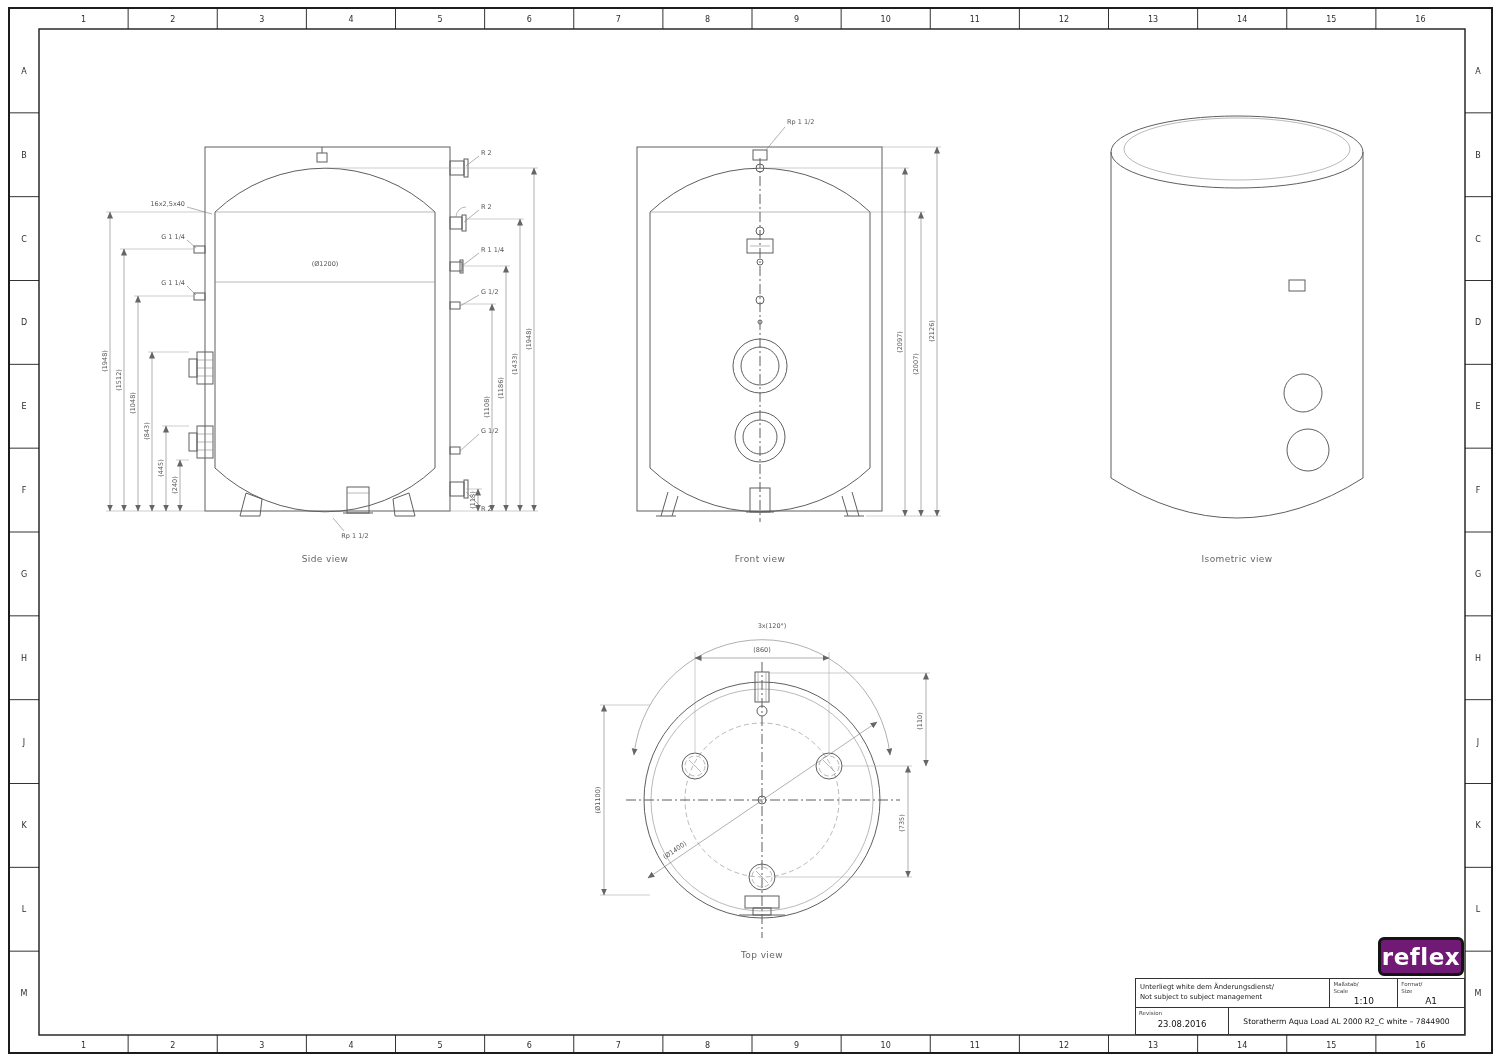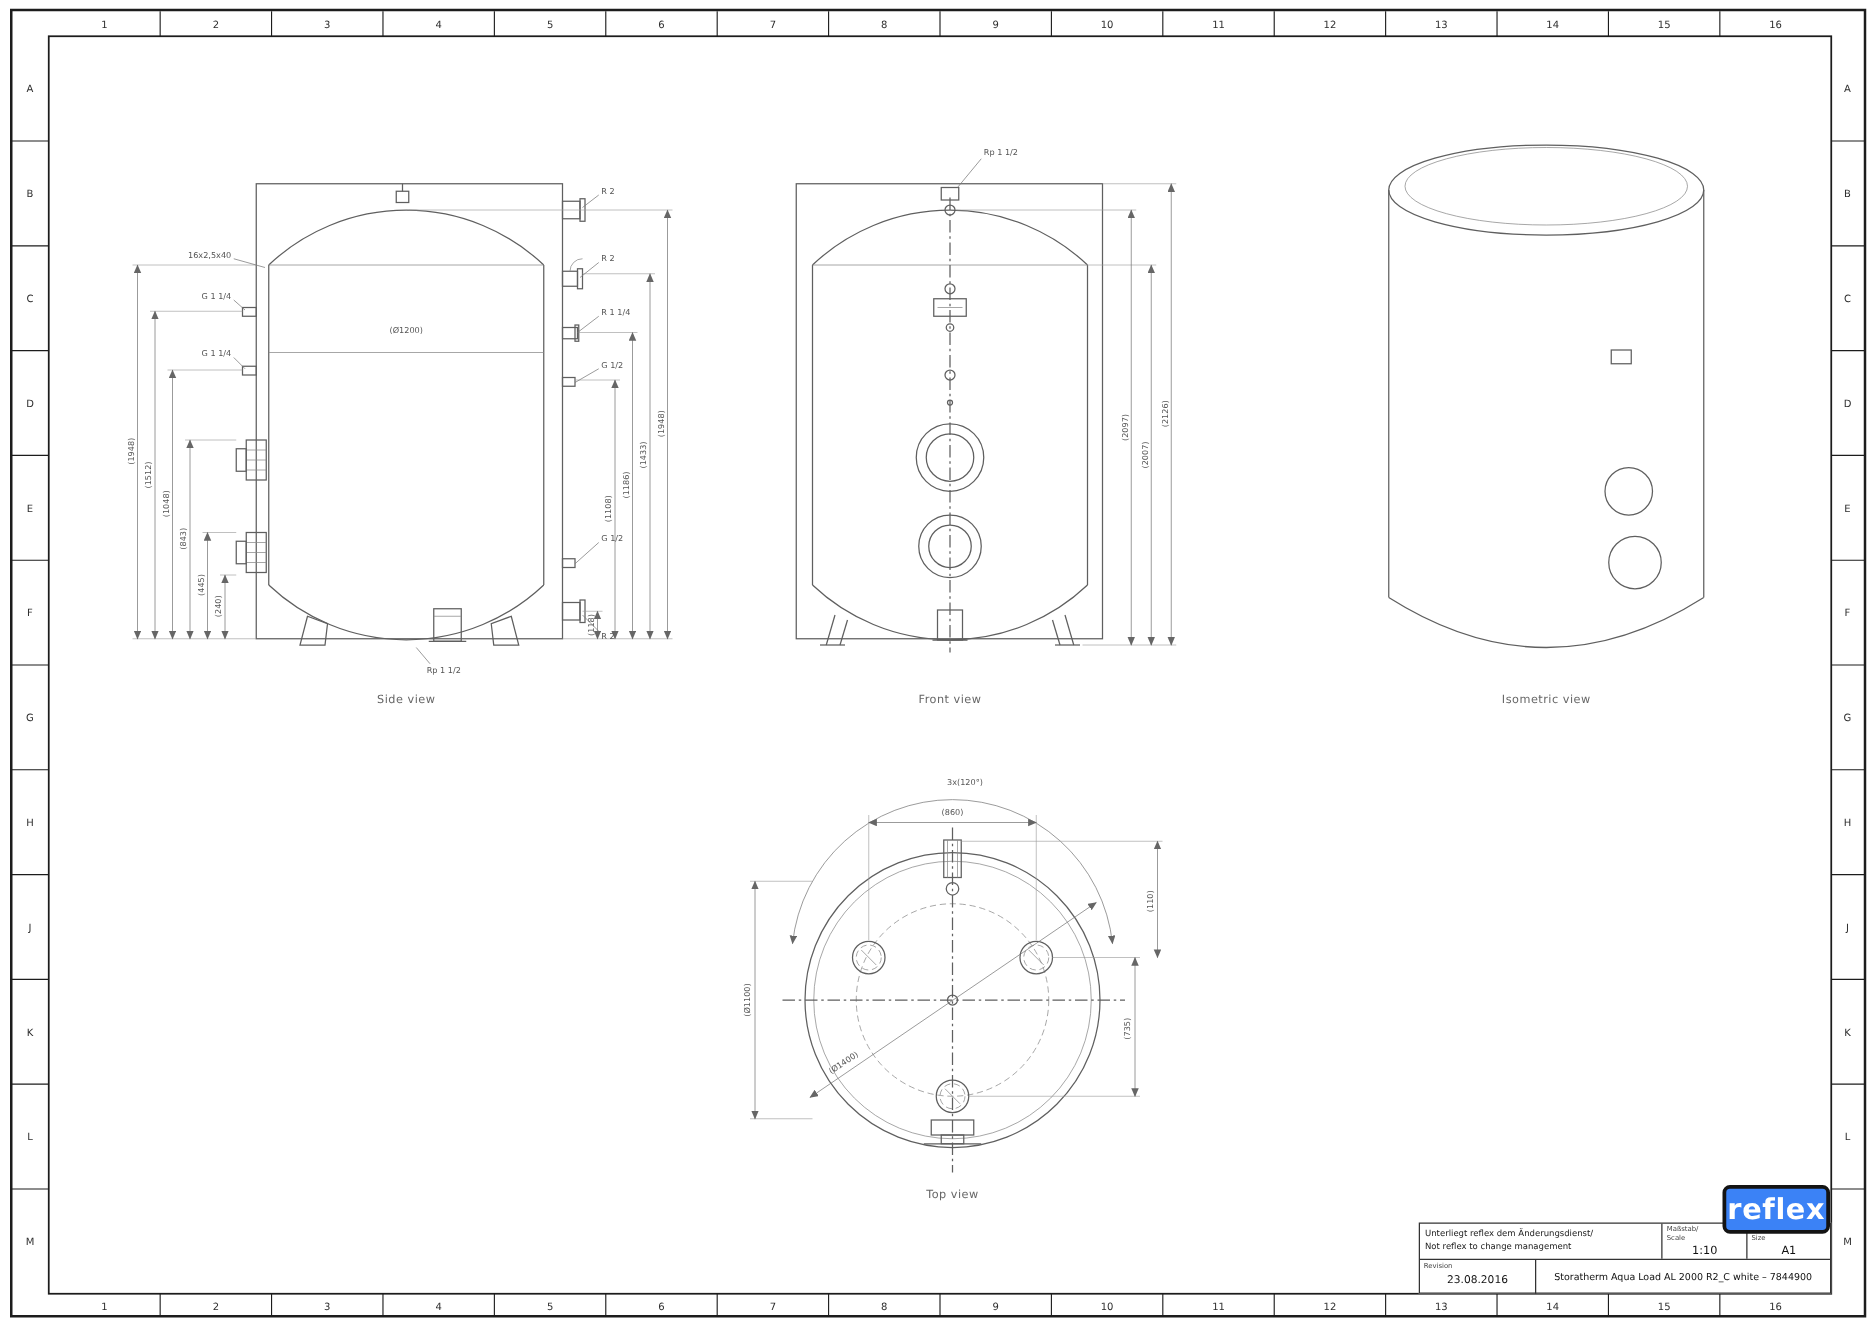--- a/index.html
+++ b/index.html
@@ -400,37 +400,37 @@
     <line class="extline" x1="769" y1="673" x2="930" y2="673"></line>
     <line class="dimline" x1="926" y1="673" x2="926" y2="766" marker-start="url(#ma)" marker-end="url(#ma)"></line>
     <text class="dimtxt" text-anchor="middle" transform="rotate(-90 922 721)" x="922" y="721">(110)</text>
   </g>
   <text class="viewlbl" text-anchor="middle" x="762" y="958">Top view</text>
 </svg>
 
   <div class="titleblock">
     <div class="tb-row1">
       <div class="tb-note">
-        <div>Unterliegt reflex dem Änderungsdienst/</div>
-        <div>Not reflex to change management</div>
+        <div>Unterliegt white dem Änderungsdienst/</div>
+        <div>Not subject to subject management</div>
       </div>
       <div class="tb-scale">
         <div class="tb-lbl">Maßstab/</div>
         <div class="tb-lbl">Scale</div>
         <div class="tb-val">1:10</div>
       </div>
       <div class="tb-format">
         <div class="tb-lbl">Format/</div>
         <div class="tb-lbl">Size</div>
         <div class="tb-val">A1</div>
       </div>
     </div>
     <div class="tb-row2">
       <div class="tb-rev">
         <div class="tb-lbl">Revision</div>
         <div class="tb-val">23.08.2016</div>
       </div>
       <div class="tb-title">Storatherm Aqua Load AL 2000 R2_C white – 7844900</div>
     </div>
   </div>
-  <div class="reflex-logo" style="background: #3b82f6; margin-top: 11px;">reflex</div>
+  <div class="reflex-logo" style="background: #701a75;">reflex</div>
 
 </div>
 
 </body></html>

